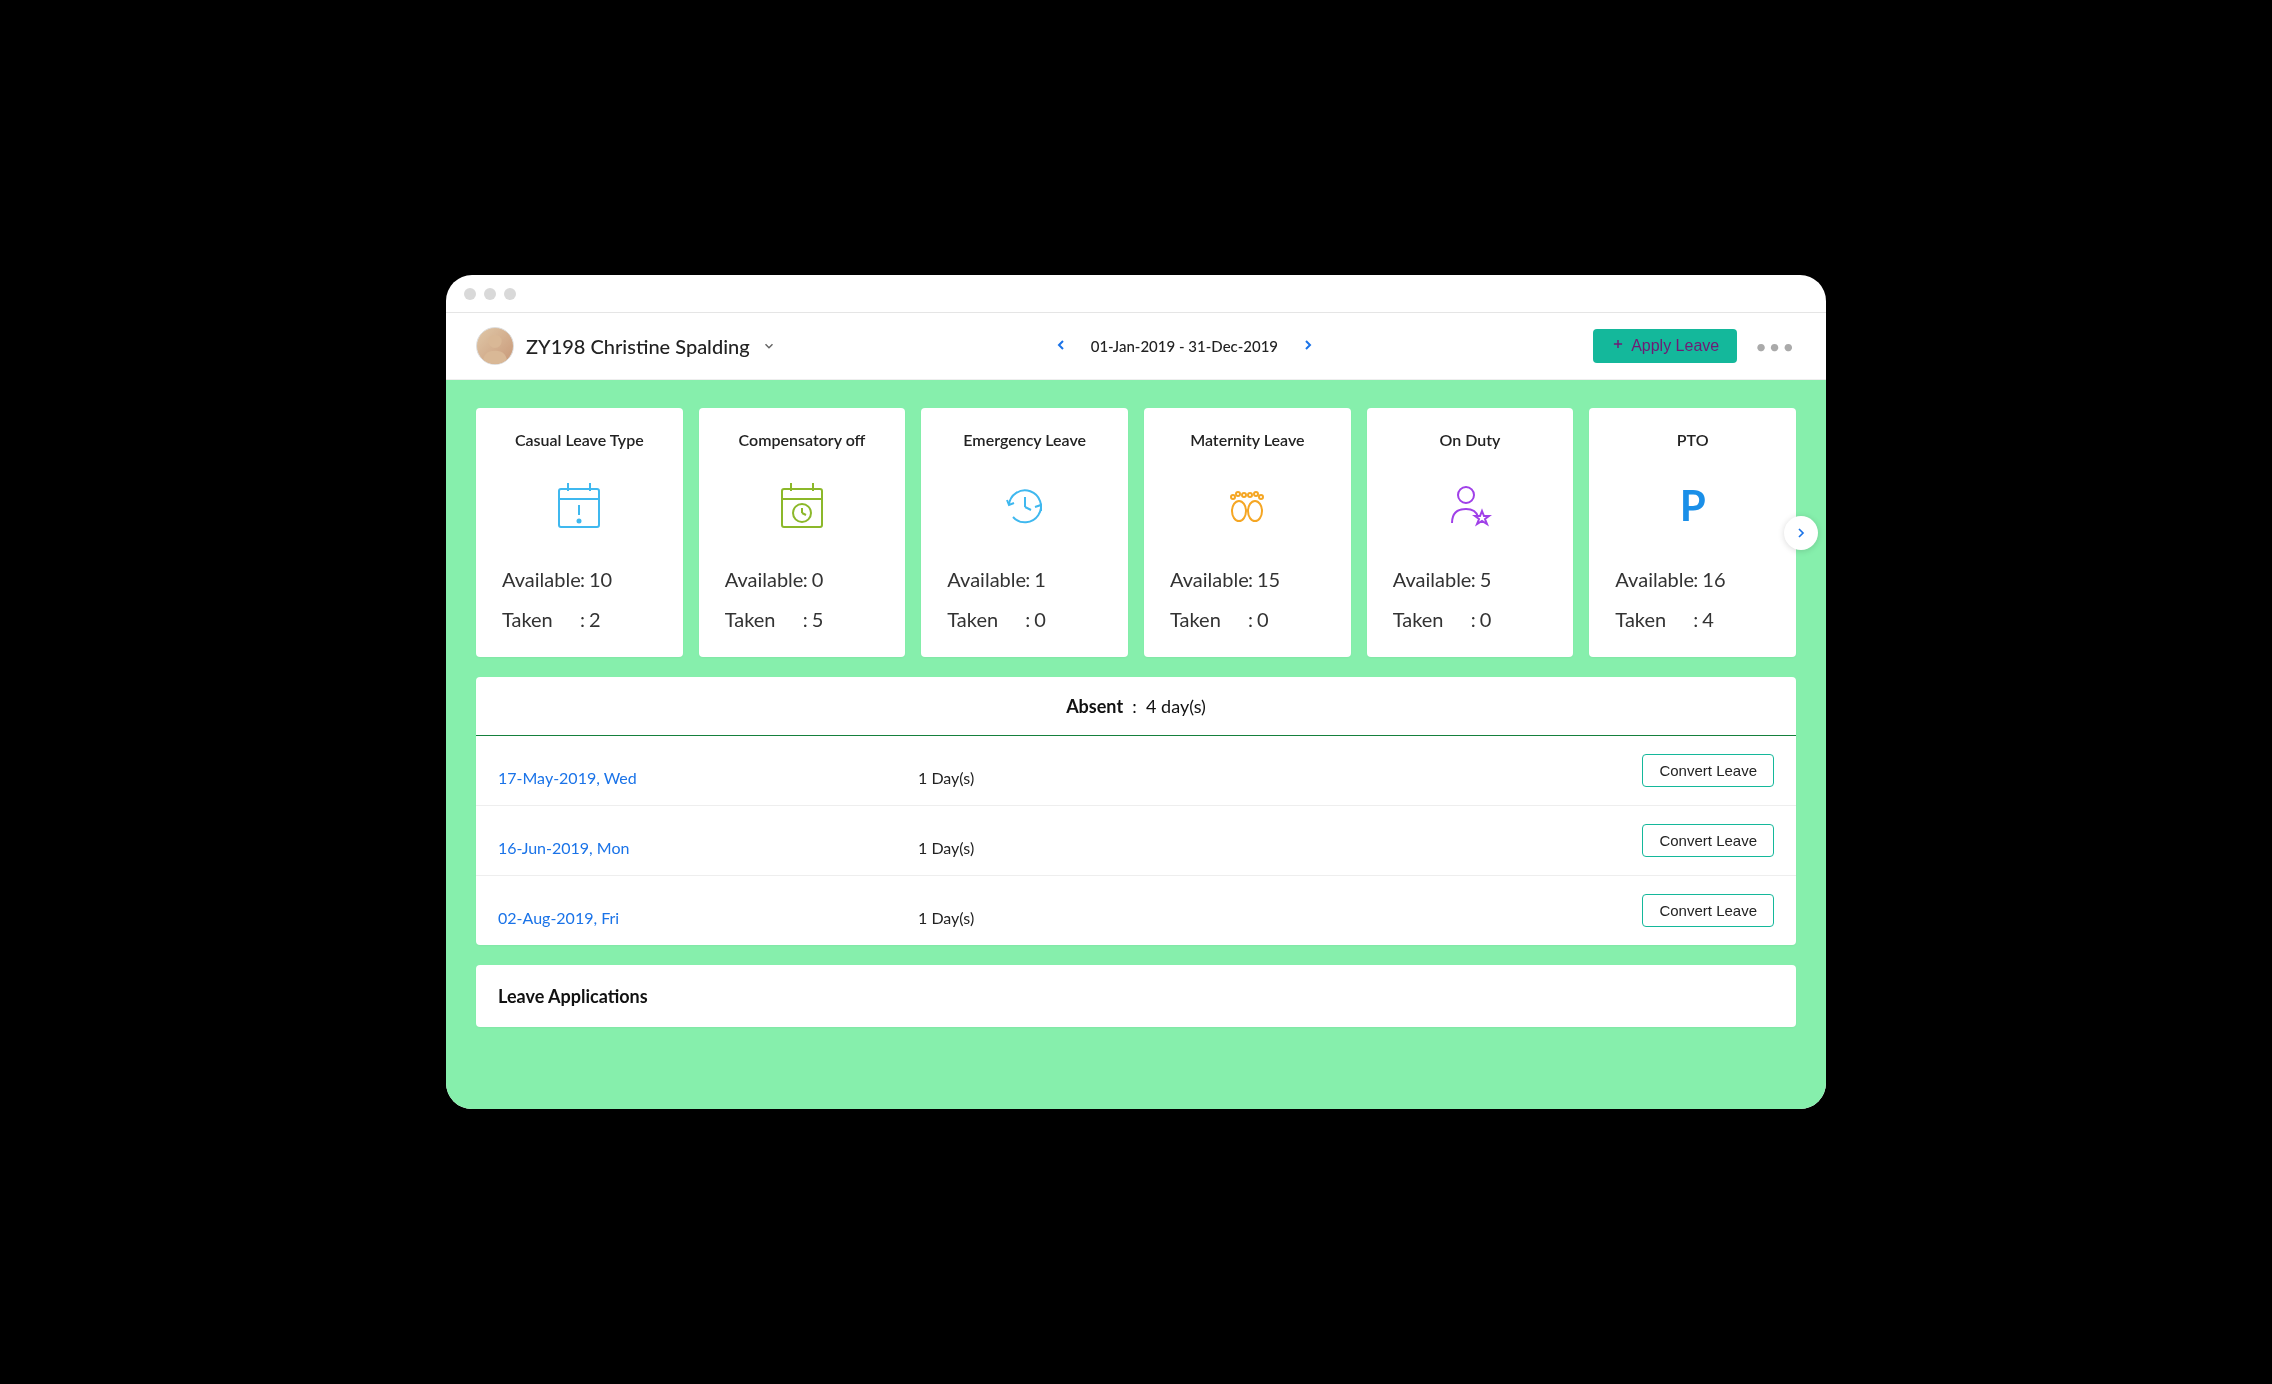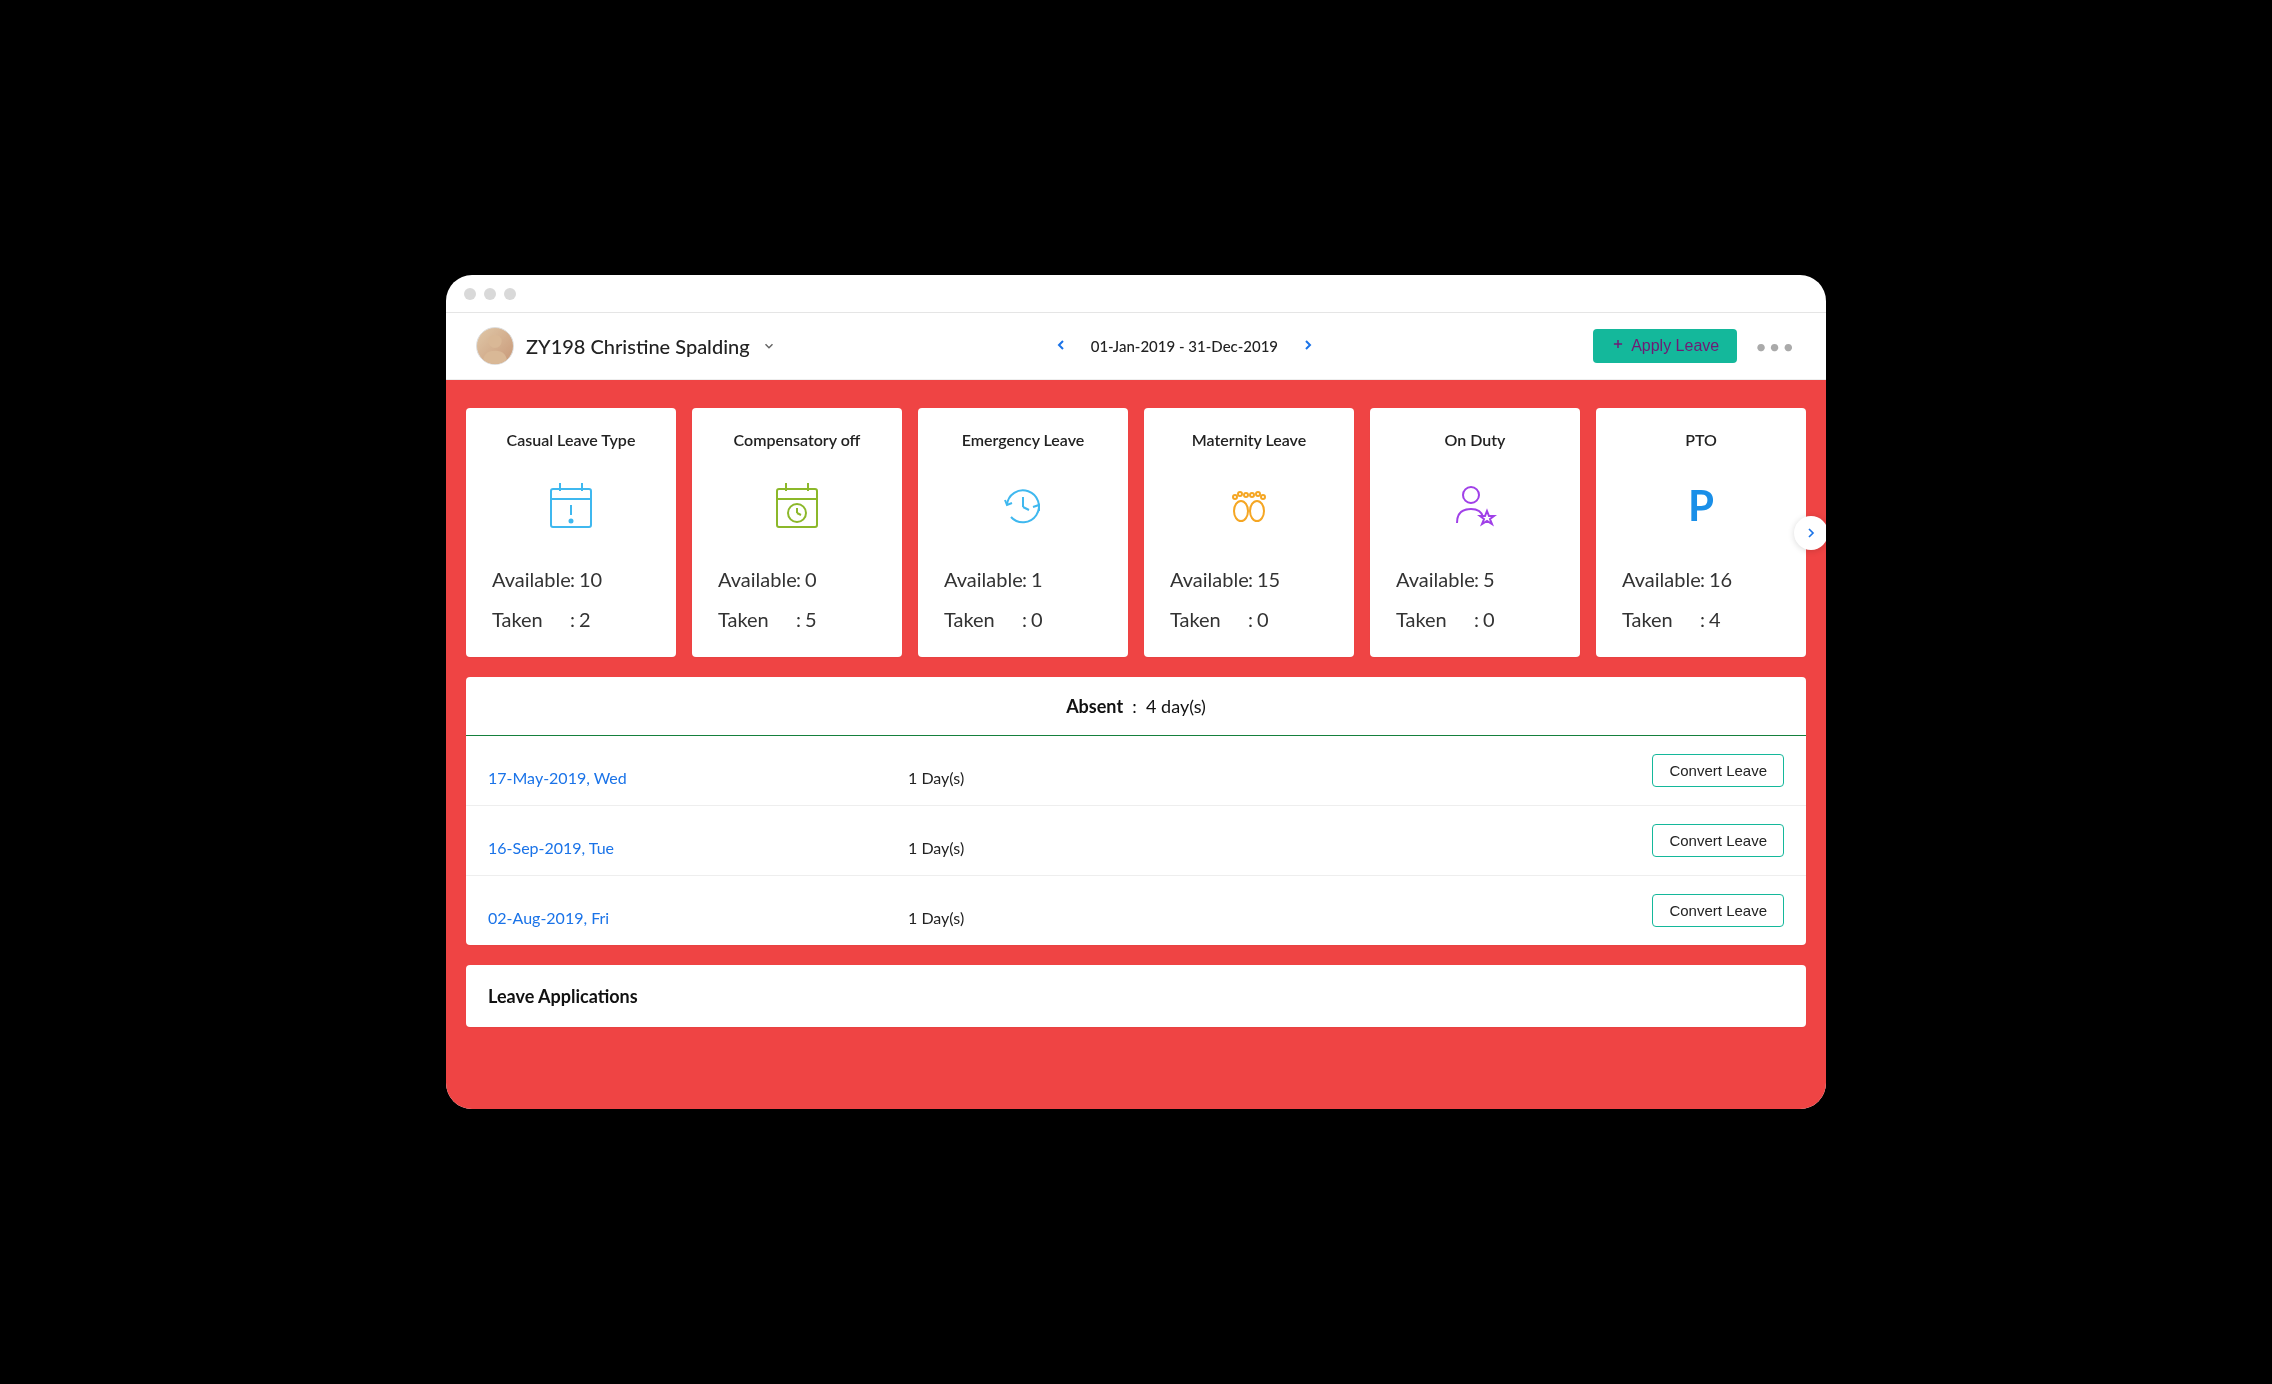--- a/index.html
+++ b/index.html
@@ -50,21 +50,21 @@
   .date-range { flex:1; display:flex; align-items:center; justify-content:center; gap:18px; }
   .date-range .txt { font-size: 15px; color:#222; font-weight:500; }
   .date-nav { color:#1a73e8; cursor:pointer; padding:4px; }
   .header-actions { display:flex; align-items:center; gap:18px; }
   .apply-btn {
     background:#14b89b; color:#701a75; border:none; border-radius:4px;
     padding:8px 18px; font-size:16px; font-weight:500; display:flex;
     align-items:flex-end; gap:6px; cursor:pointer;
   }
   .more-dots { color:#aaa; font-size:20px; letter-spacing:2px; cursor:pointer; }
-  .body { flex:1; background:#ef4444; padding:28px 20px; overflow:auto; position:relative; }
+  .body { flex:1; background:#86efac; padding:28px 30px; overflow:auto; position:relative; }
   .cards { display:flex; gap:16px; position:relative; }
   .card {
     flex:1; background:#fff; border-radius:4px; padding:22px 20px 26px;
     display:flex; flex-direction:column; align-items:center;
     box-shadow:0 1px 2px rgba(0,0,0,0.04);
   }
   .card-title { font-size:16px; font-weight:600; color:#222; margin-bottom:28px; text-align:center; white-space:nowrap; }
   .card-icon { width:56px; height:56px; margin-bottom:34px; display:flex; align-items:center; justify-content:center; }
   .card-icon svg { width:100%; height:100%; }
   .pto-p { font-size:42px; font-weight:700; color:#1a8fe8; }
@@ -311,21 +311,21 @@
         <span class="strong">Absent</span>
         &nbsp;:&nbsp;
         <span>4 day(s)</span>
       </div>
       <div class="abs-row">
         <a class="abs-date">17-May-2019, Wed</a>
         <span class="abs-dur">1 Day(s)</span>
         <button class="convert-btn">Convert Leave</button>
       </div>
       <div class="abs-row">
-        <a class="abs-date">16-Sep-2019, Tue</a>
+        <a class="abs-date">16-Jun-2019, Mon</a>
         <span class="abs-dur">1 Day(s)</span>
         <button class="convert-btn">Convert Leave</button>
       </div>
       <div class="abs-row">
         <a class="abs-date">02-Aug-2019, Fri</a>
         <span class="abs-dur">1 Day(s)</span>
         <button class="convert-btn">Convert Leave</button>
       </div>
     </div>
 

